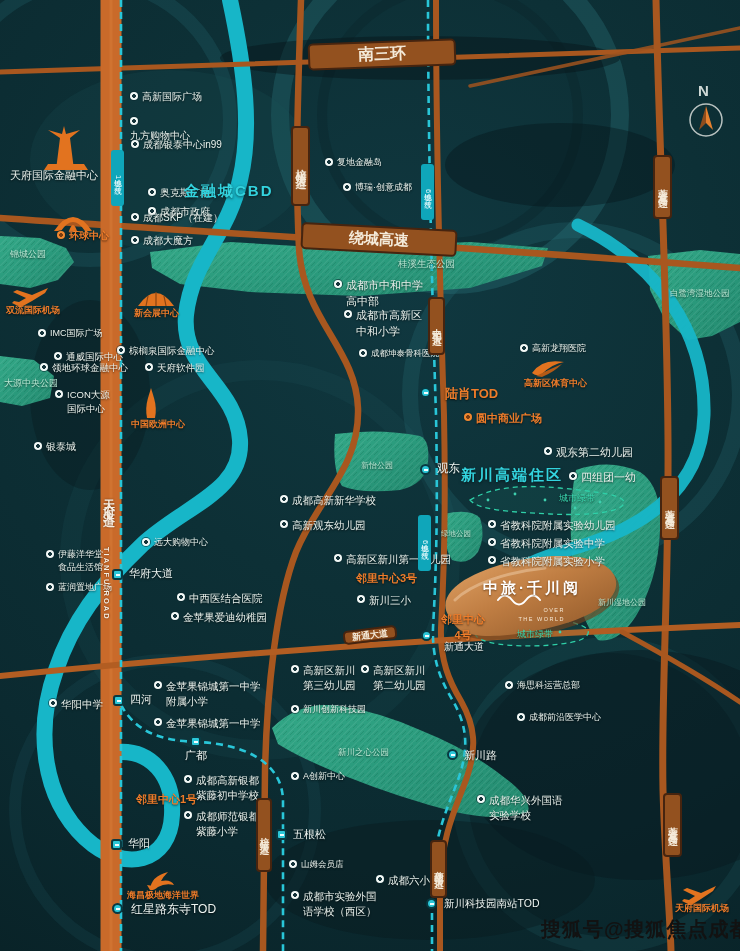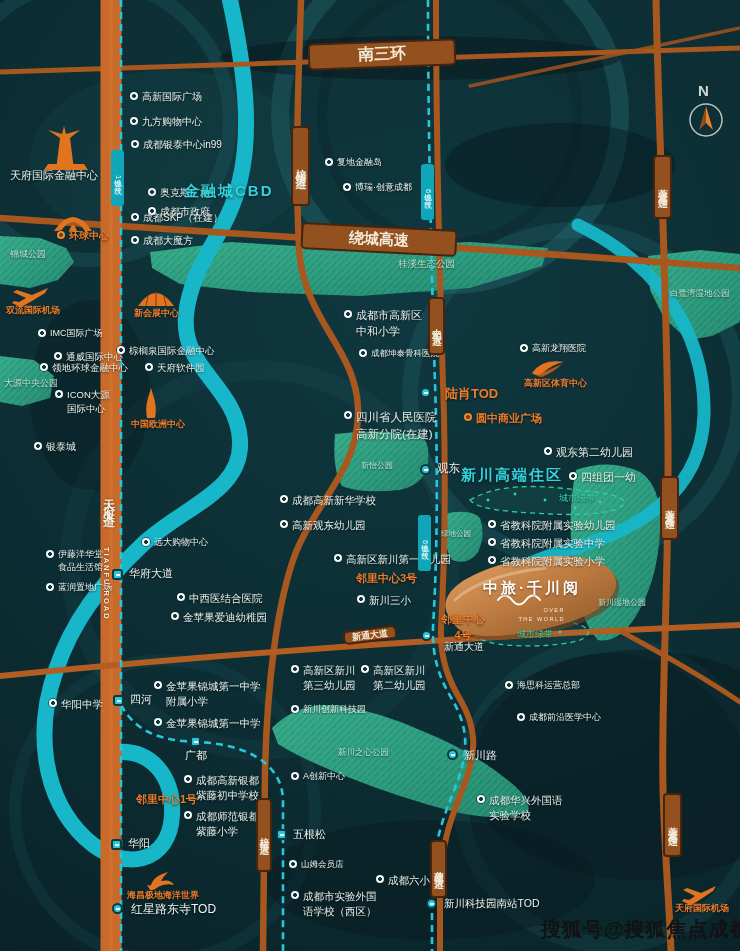--- a/index.html
+++ b/index.html
@@ -200,21 +200,21 @@
 
   <div id="watermark">搜狐号@搜狐焦点成都站</div>
 
   <div class="lyr" id="labels">
       <div class="poi" style="left: 130px; top: 90px;">
         <span class="bullet"></span>
         <span class="lines">
           <span>高新国际广场</span>
         </span>
       </div>
-      <div class="poi" style="left: 130px; top: 115px;">
+      <div class="poi" style="left: 130px; top: 115px; flex-direction: column;">
         <span class="bullet"></span>
         <span class="lines">
           <span>九方购物中心</span>
         </span>
       </div>
       <div class="poi" style="left: 10px; top: 168px; font-size: 11px;">
         <span class="lines">
           <span>天府国际金融中心</span>
         </span>
       </div>
@@ -296,38 +296,38 @@
         <span class="lines">
           <span>棕榈泉国际金融中心</span>
         </span>
       </div>
       <div class="poi" style="left: 117px; top: 361px; font-size: 9.5px; padding-left: 28px;">
         <span class="bullet"></span>
         <span class="lines">
           <span>天府软件园</span>
         </span>
       </div>
+      <div class="poi" style="left: 334px; top: 278px; font-size: 11px;">
+        <span class="bullet"></span>
+        <span class="lines">
+          <span>成都市中和中学</span>
+          <span>高中部</span>
+        </span>
+      </div>
       <div class="poi" style="left: 344px; top: 308px; font-size: 11px;">
         <span class="bullet"></span>
         <span class="lines">
           <span>成都市高新区</span>
           <span>中和小学</span>
         </span>
       </div>
       <div class="poi" style="left: 359px; top: 347px; font-size: 8.5px;">
         <span class="bullet"></span>
         <span class="lines">
           <span>成都坤泰骨科医院</span>
-        </span>
-      </div>
-      <div class="poi" style="left: 344px; top: 409px; font-size: 11.5px;">
-        <span class="bullet"></span>
-        <span class="lines">
-          <span>四川省人民医院</span>
-          <span>高新分院(在建)</span>
         </span>
       </div>
       <div class="poi" style="left: 280px; top: 493px; font-size: 10.5px;">
         <span class="bullet"></span>
         <span class="lines">
           <span>成都高新新华学校</span>
         </span>
       </div>
       <div class="poi" style="left: 280px; top: 518px; font-size: 10.5px;">
         <span class="bullet"></span>

